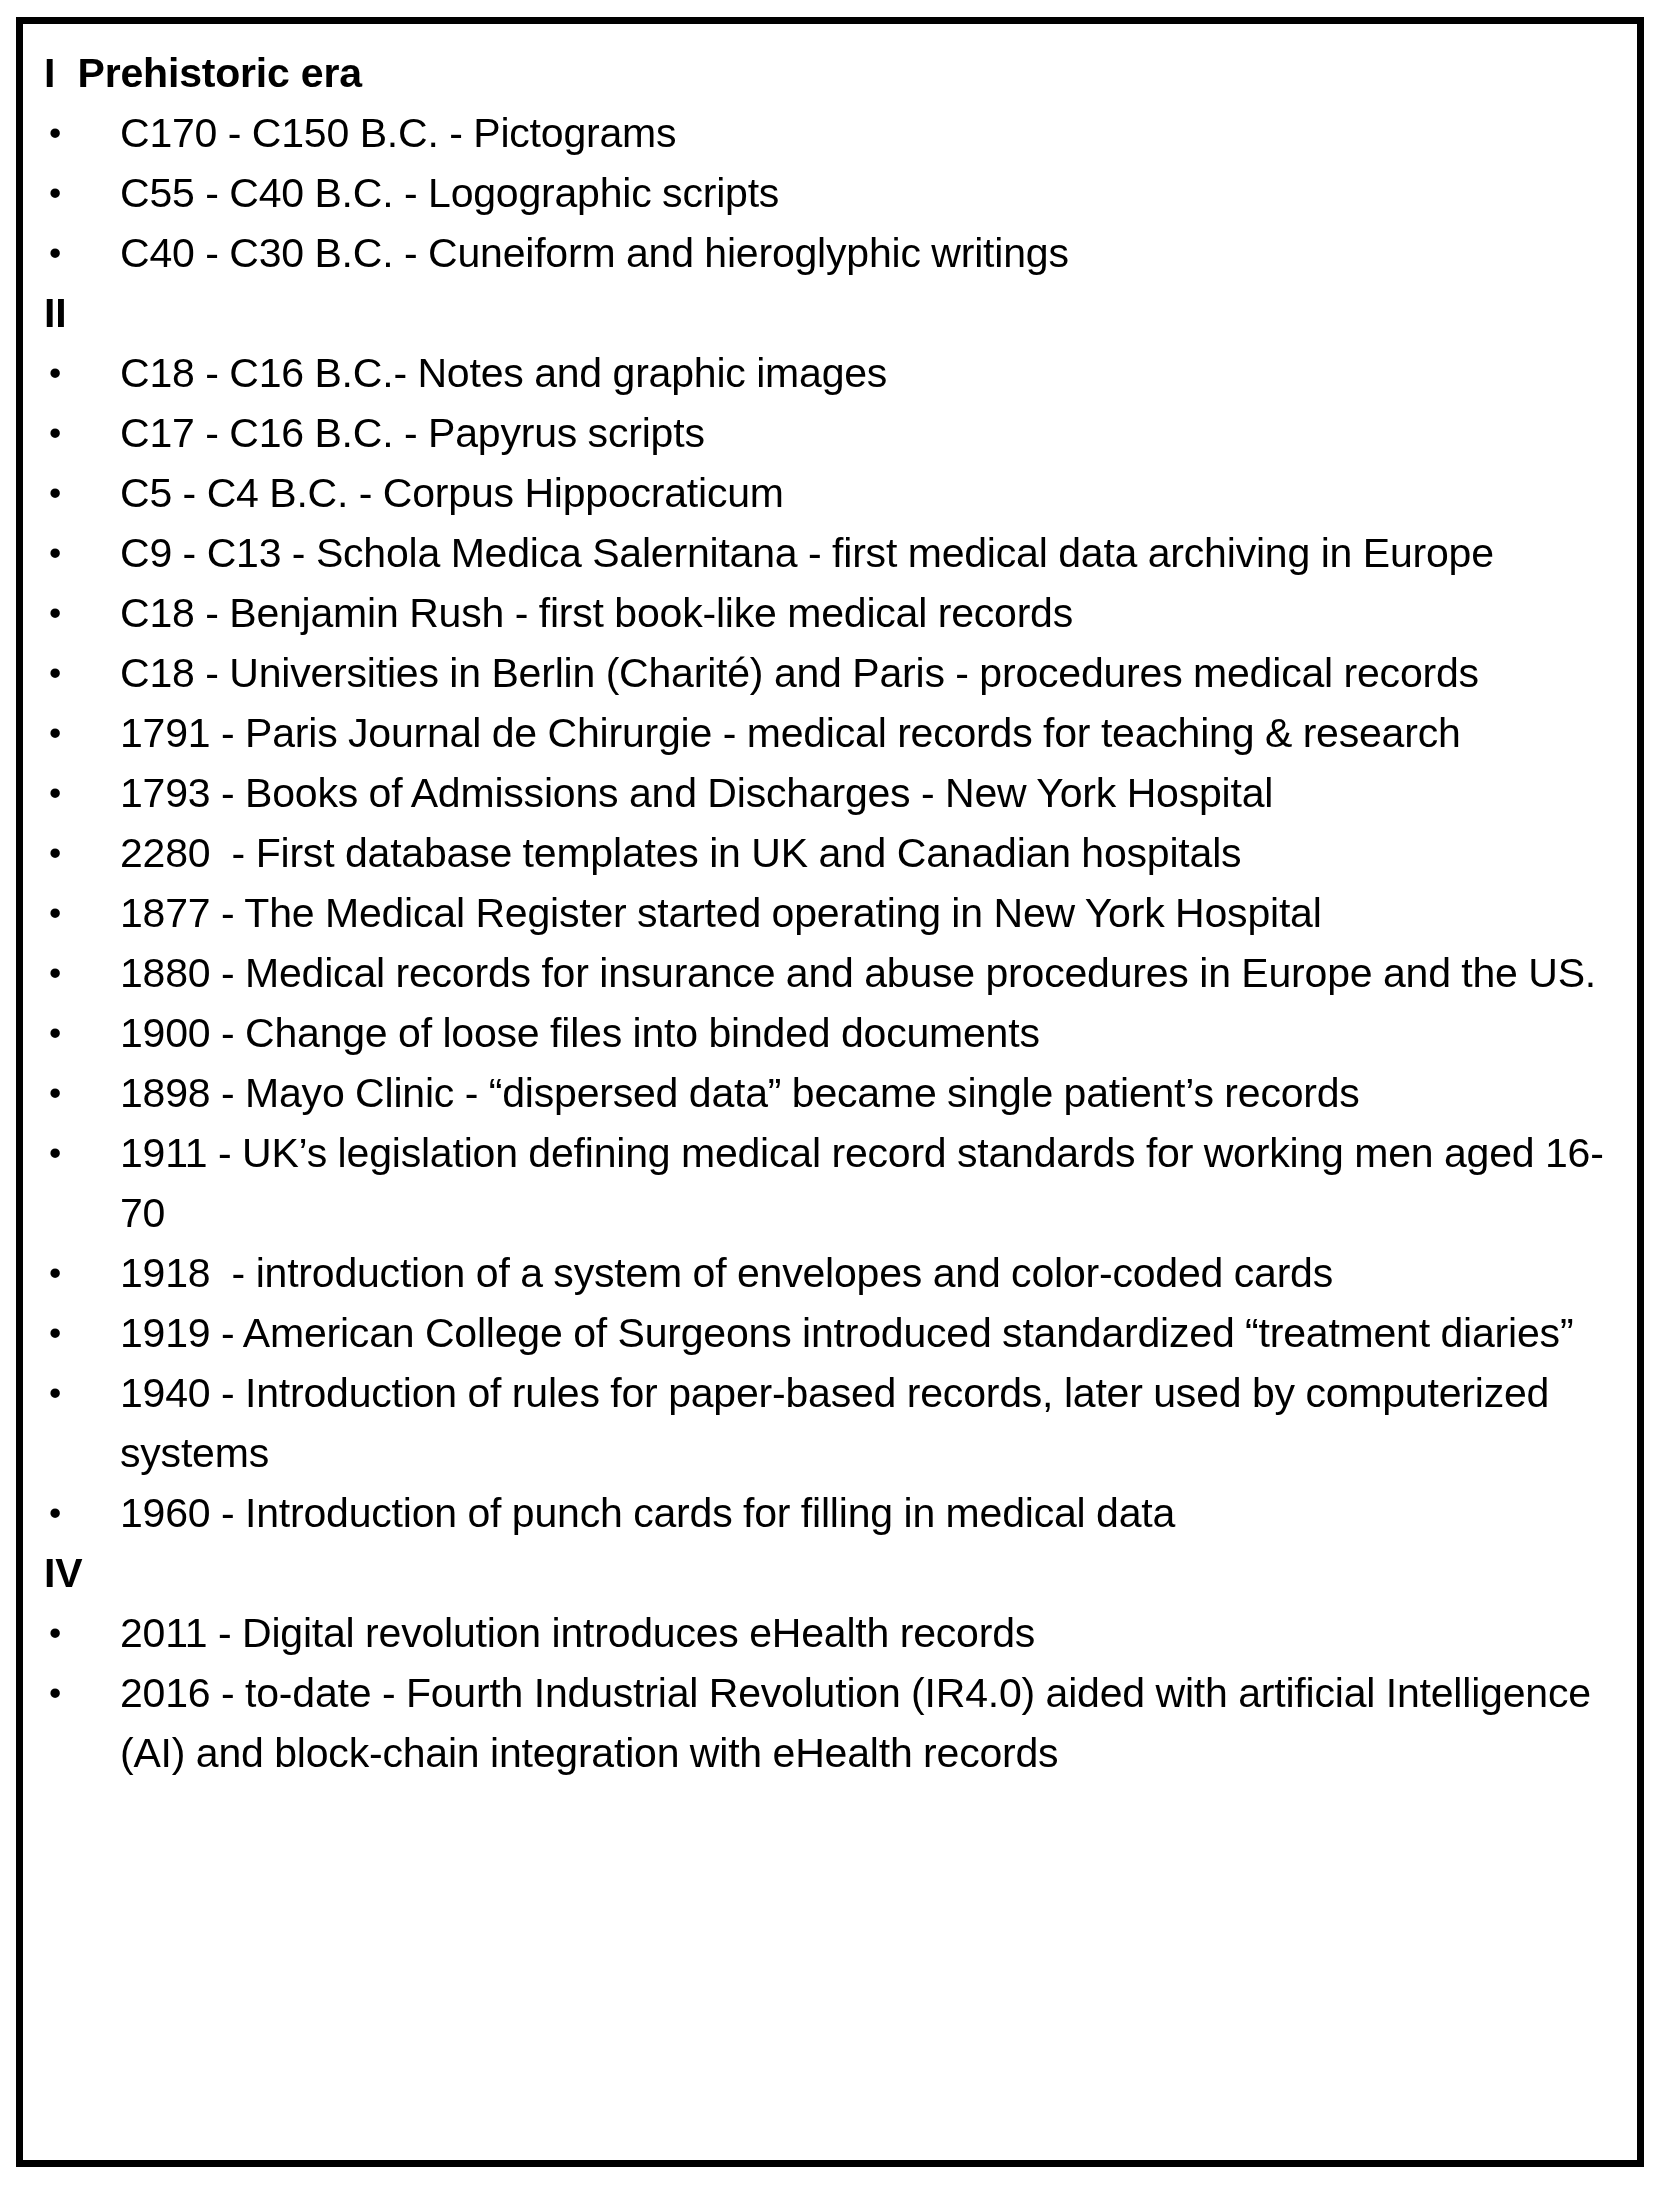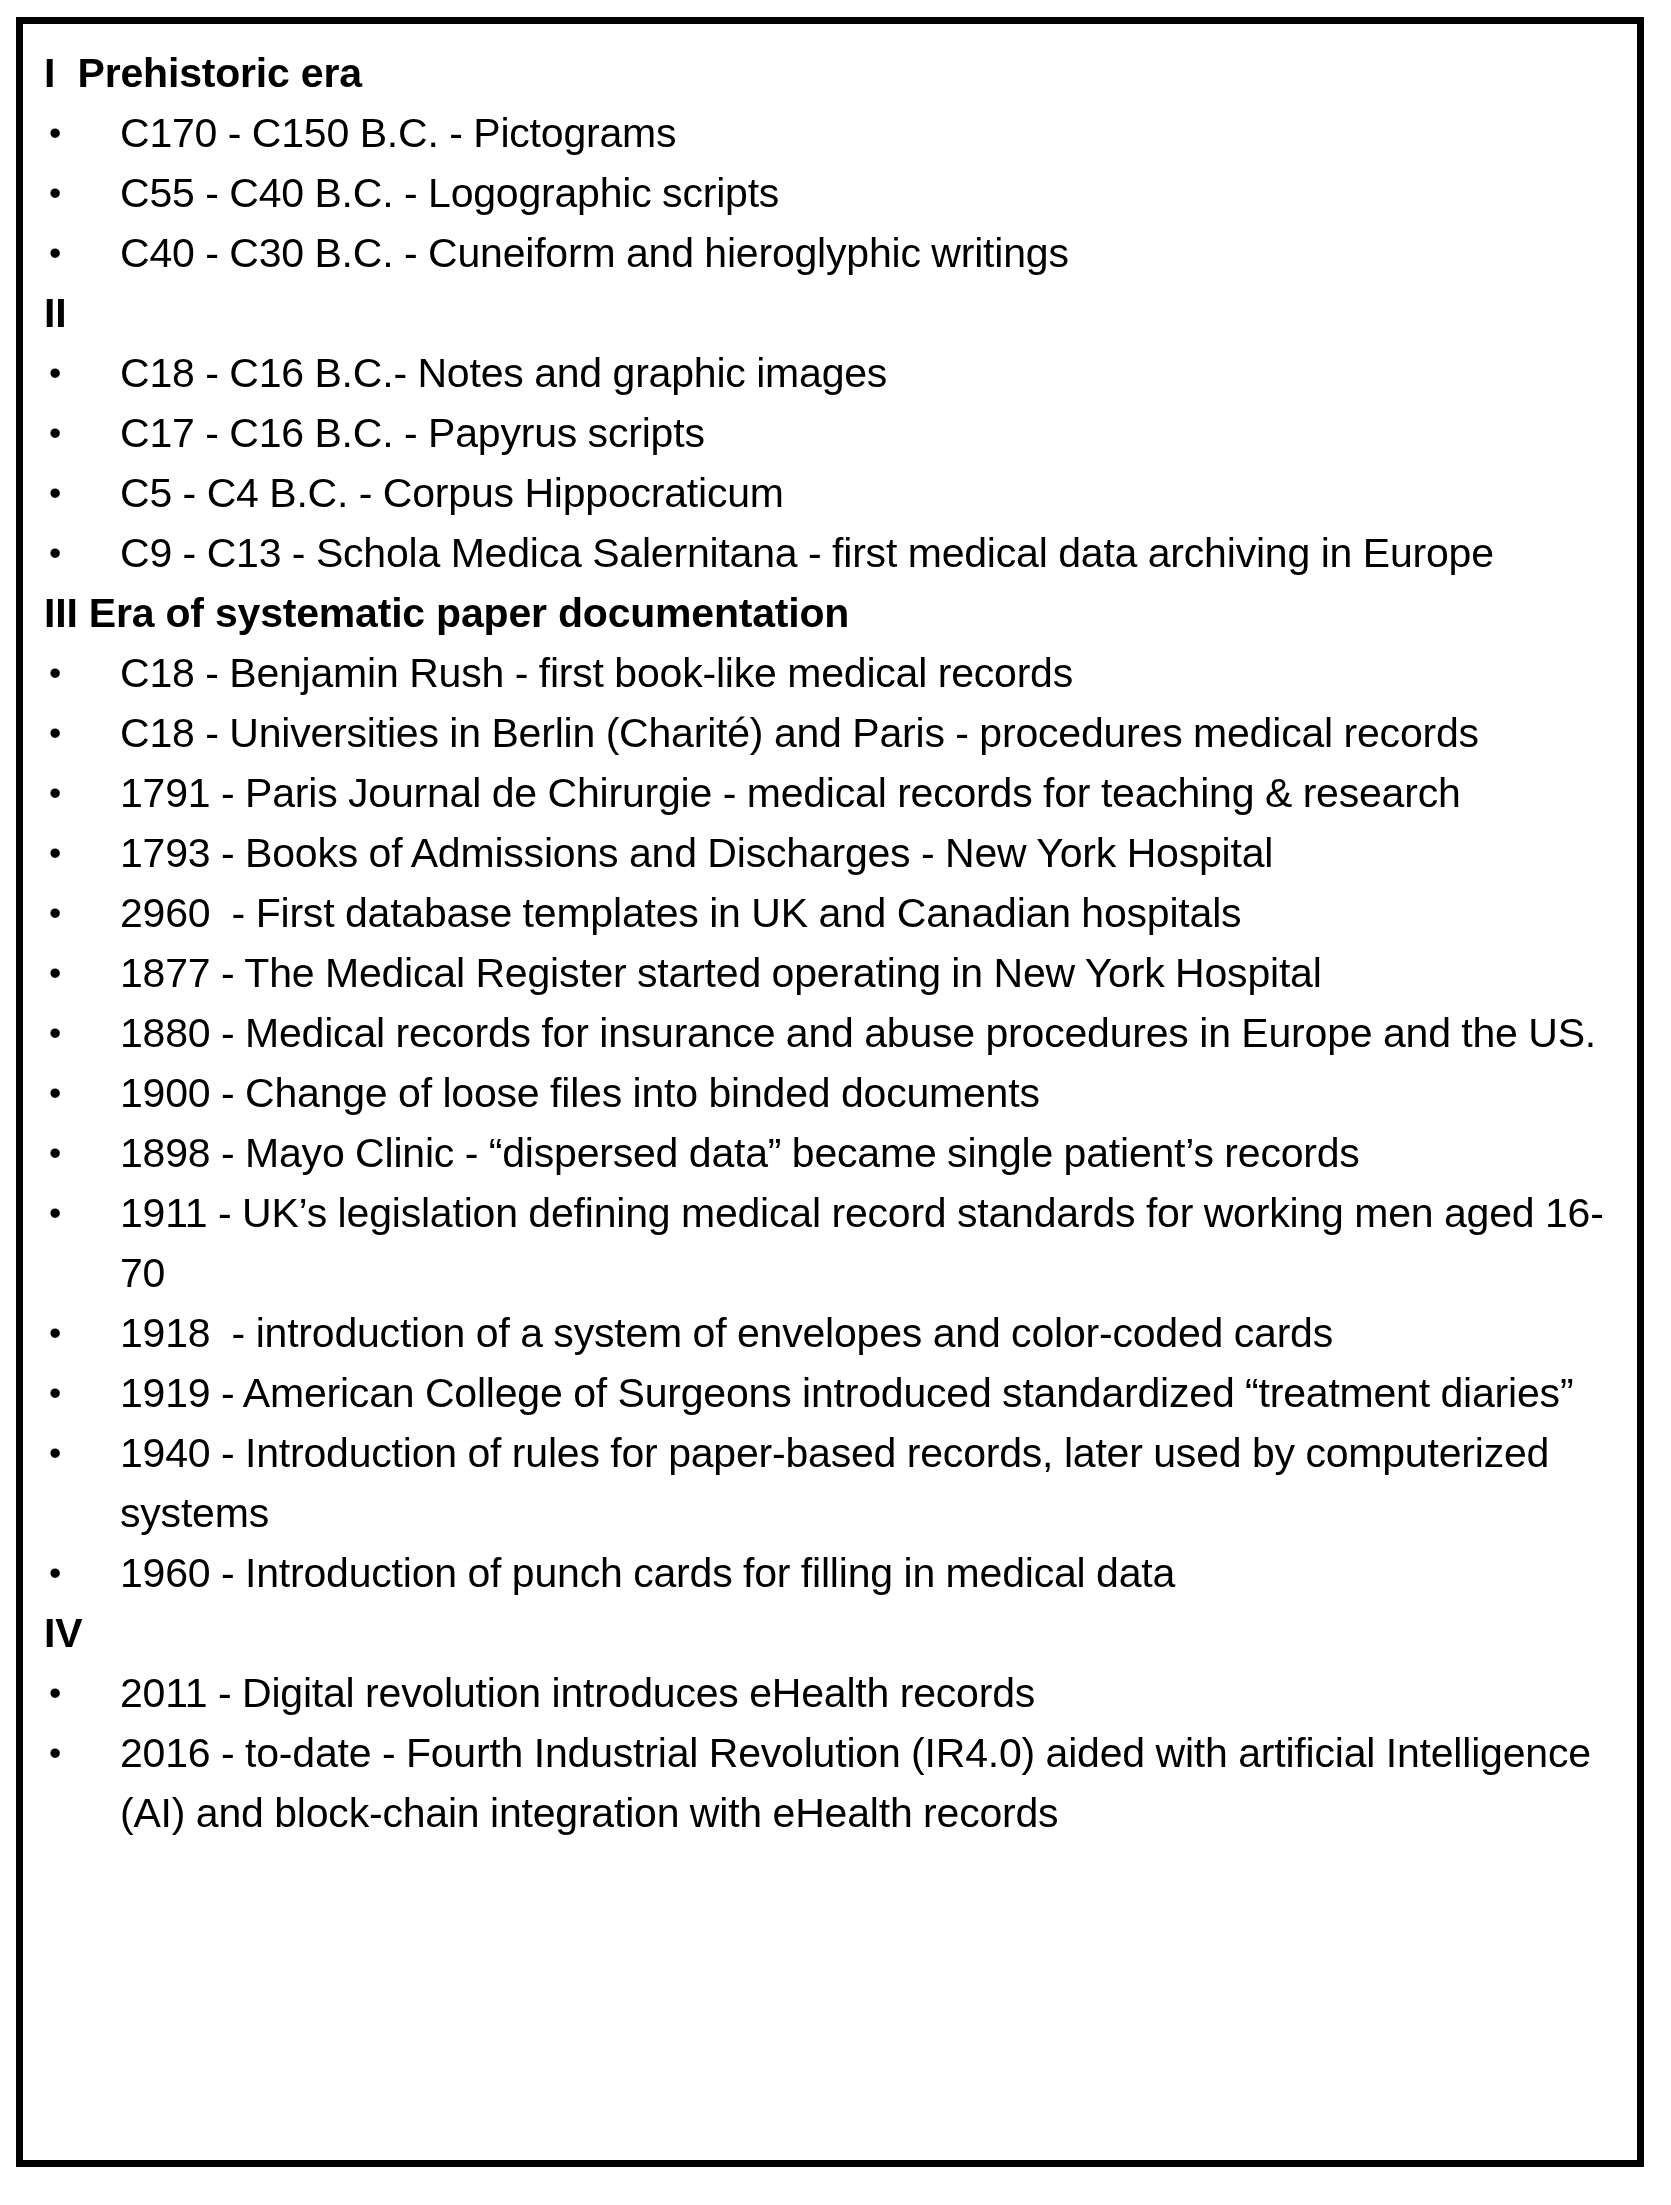--- a/index.html
+++ b/index.html
@@ -92,26 +92,25 @@
   <div id="content">
       <div class="line heading"><span class="numeral">I</span><span class="numeral">  </span><span class="htext">Prehistoric era</span></div>
       <div class="line bullet-row"><span class="bullet-glyph">•</span><span class="bullet-text">C170 - C150 B.C. - Pictograms</span></div>
       <div class="line bullet-row"><span class="bullet-glyph">•</span><span class="bullet-text">C55 - C40 B.C. - Logographic scripts</span></div>
       <div class="line bullet-row"><span class="bullet-glyph">•</span><span class="bullet-text">C40 - C30 B.C. - Cuneiform and hieroglyphic writings</span></div>
       <div class="line heading"><span class="numeral">II</span><span class="numeral">  </span></div>
       <div class="line bullet-row"><span class="bullet-glyph">•</span><span class="bullet-text">C18 - C16 B.C.- Notes and graphic images</span></div>
       <div class="line bullet-row"><span class="bullet-glyph">•</span><span class="bullet-text">C17 - C16 B.C. - Papyrus scripts</span></div>
       <div class="line bullet-row"><span class="bullet-glyph">•</span><span class="bullet-text">C5 - C4 B.C. - Corpus Hippocraticum</span></div>
       <div class="line bullet-row"><span class="bullet-glyph">•</span><span class="bullet-text">C9 - C13 - Schola Medica Salernitana - first medical data archiving in Europe</span></div>
-      <div class="line heading"><span class="numeral">III</span><span class="numeral"> </span><span class="htext">Era of systematic paper documentation</span></div>
       <div class="line bullet-row"><span class="bullet-glyph">•</span><span class="bullet-text">C18 - Benjamin Rush - first book-like medical records</span></div>
       <div class="line bullet-row"><span class="bullet-glyph">•</span><span class="bullet-text">C18 - Universities in Berlin (Charité) and Paris - procedures medical records</span></div>
       <div class="line bullet-row"><span class="bullet-glyph">•</span><span class="bullet-text">1791 - Paris Journal de Chirurgie - medical records for teaching &amp; research</span></div>
       <div class="line bullet-row"><span class="bullet-glyph">•</span><span class="bullet-text">1793 - Books of Admissions and Discharges - New York Hospital</span></div>
-      <div class="line bullet-row"><span class="bullet-glyph">•</span><span class="bullet-text">2960  - First database templates in UK and Canadian hospitals</span></div>
+      <div class="line bullet-row"><span class="bullet-glyph">•</span><span class="bullet-text">2280  - First database templates in UK and Canadian hospitals</span></div>
       <div class="line bullet-row"><span class="bullet-glyph">•</span><span class="bullet-text">1877 - The Medical Register started operating in New York Hospital</span></div>
       <div class="line bullet-row"><span class="bullet-glyph">•</span><span class="bullet-text">1880 - Medical records for insurance and abuse procedures in Europe and the US.</span></div>
       <div class="line bullet-row"><span class="bullet-glyph">•</span><span class="bullet-text">1900 - Change of loose files into binded documents</span></div>
       <div class="line bullet-row"><span class="bullet-glyph">•</span><span class="bullet-text">1898 - Mayo Clinic - “dispersed data” became single patient’s records</span></div>
       <div class="line bullet-row"><span class="bullet-glyph">•</span><span class="bullet-text">1911 - UK’s legislation defining medical record standards for working men aged 16-70</span></div>
       <div class="line bullet-row"><span class="bullet-glyph">•</span><span class="bullet-text">1918  - introduction of a system of envelopes and color-coded cards</span></div>
       <div class="line bullet-row"><span class="bullet-glyph">•</span><span class="bullet-text">1919 - American College of Surgeons introduced standardized “treatment diaries”</span></div>
       <div class="line bullet-row"><span class="bullet-glyph">•</span><span class="bullet-text">1940 - Introduction of rules for paper-based records, later used by computerized systems</span></div>
       <div class="line bullet-row"><span class="bullet-glyph">•</span><span class="bullet-text">1960 - Introduction of punch cards for filling in medical data</span></div>
       <div class="line heading"><span class="numeral">IV</span><span class="numeral"> </span></div>

